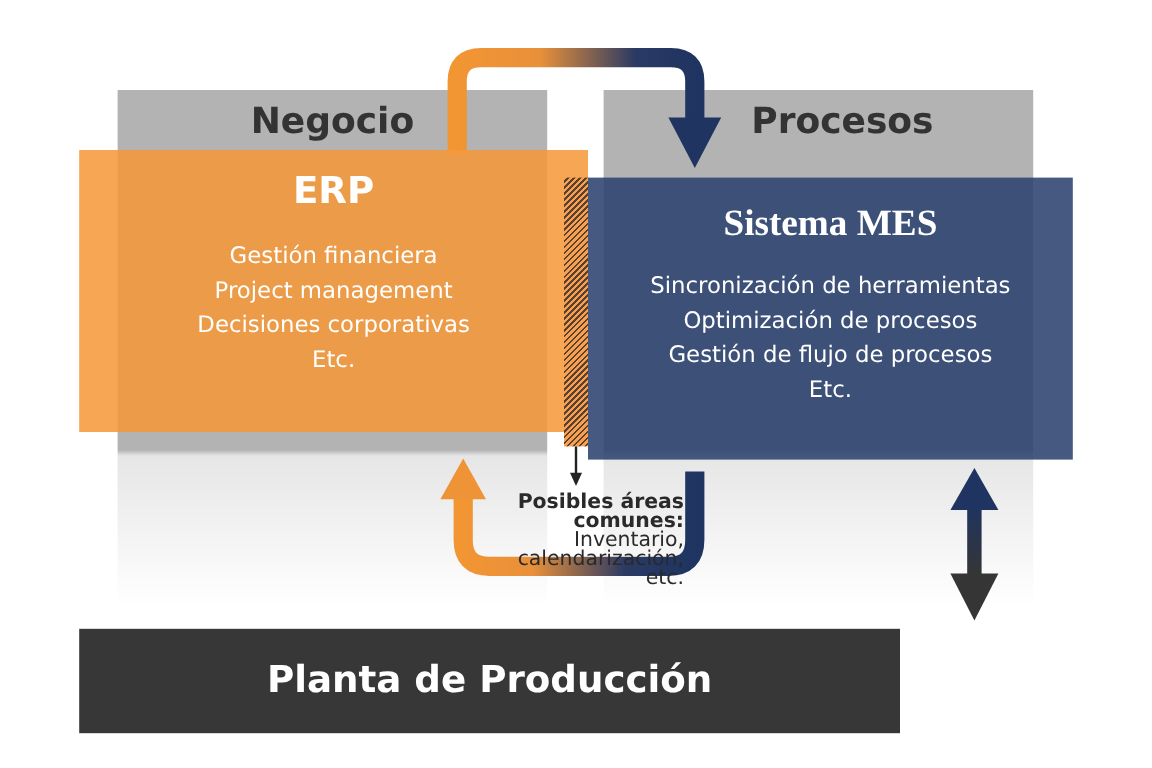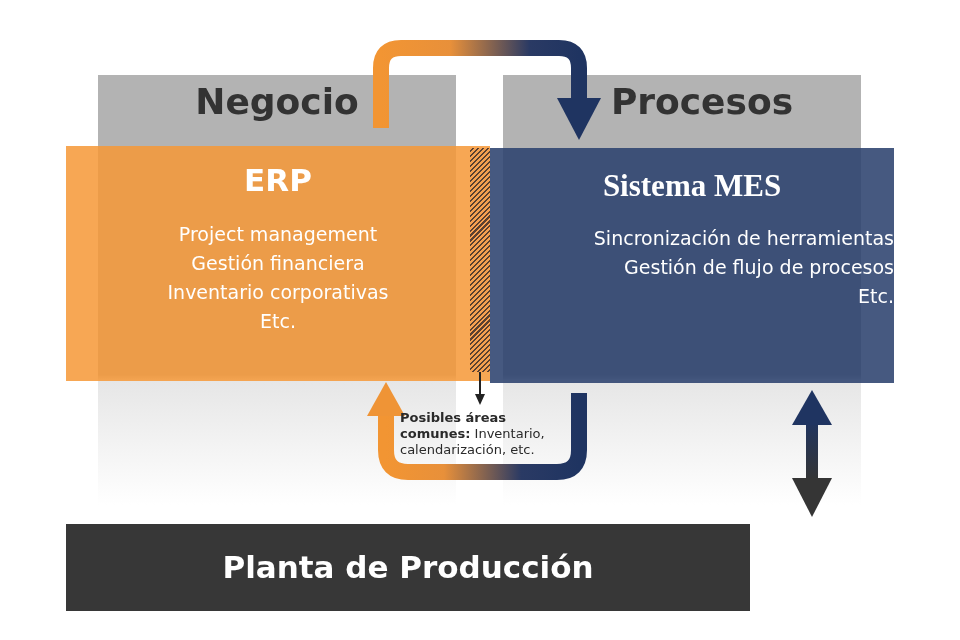--- a/index.html
+++ b/index.html
@@ -9,50 +9,50 @@
 
     .panel-bg {
       position: absolute; top: 75px; height: 430px;
       background: linear-gradient(to bottom, #b3b3b3 0px, #b3b3b3 300px, #e6e6e6 305px, #ffffff 430px);
     }
     #panel-negocio { left: 98px; width: 358px; }
     #panel-procesos { left: 503px; width: 358px; }
 
     .panel-title {
       position: absolute; top: 82px; height: 40px; line-height: 40px;
-      font-weight: bold; font-size: 36px; color: #333333; text-align: center;
+      font-weight: bold; font-size: 30px; color: #333333; text-align: center;
     }
     #negocio-title { left: 98px; width: 358px; }
     #procesos-title { left: 503px; width: 358px; padding-left: 0; }
 
     .box {
       position: absolute; color: #ffffff; text-align: center;
     }
     #erp-box {
-      left: 66px; top: 146px; width: 424px; height: 235px;
+      left: 66px; top: 125px; width: 424px; height: 235px;
       background: rgba(246,152,56,0.86);
     }
     #mes-box {
       left: 490px; top: 148px; width: 404px; height: 235px;
       background: rgba(44,66,110,0.88);
     }
     .box-title { font-weight: bold; font-size: 31px; margin-top: 16px; }
     #mes-box .box-title { margin-top: 20px; font-family: Liberation Serif, serif; }
     .box-items { margin-top: 22px; font-size: 19px; line-height: 29px; }
-    #mes-box .box-items { margin-top: 20px; text-align: right; }
+    #mes-box .box-items { margin-top: 20px; }
     .box-item { display: block; }
 
     #hatch {
       left: 470px; top: 148px; width: 20px; height: 224px;
       background: repeating-linear-gradient(135deg, #f6a050 0px, #f6a050 2px, #5a4030 2px, #5a4030 3.5px);
     }
 
     #common-label {
-      left: 400px; top: 410px; width: 170px; text-align: left;
-      font-size: 13px; line-height: 16px; color: #2a2a2a;
+      left: 400px; top: 410px; width: 170px; text-align: right;
+      font-size: 17px; line-height: 16px; color: #2a2a2a;
     }
     #common-label b { font-weight: bold; }
 
     #plant-bar {
       left: 66px; top: 524px; width: 684px; height: 87px;
       background: #373737; color: #ffffff; text-align: center;
       line-height: 87px; font-weight: bold; font-size: 31px;
     }
     svg { position: absolute; left: 0; top: 0; }
   </style>
@@ -92,31 +92,32 @@
   <polygon points="367,416 405,416 386,382" fill="#ef9436"></polygon>
 
   <rect x="806" y="420" width="12" height="60" fill="url(#gVert)"></rect>
   <polygon points="792,425 832,425 812,390" fill="#1f3461"></polygon>
   <polygon points="792,478 832,478 812,517" fill="#353535"></polygon>
 </svg>
 
 <div id="erp-box" class="box">
   <div class="box-title">ERP</div>
   <div class="box-items">
+    <span class="box-item">Gestión financiera</span>
     <span class="box-item">Project management</span>
-    <span class="box-item">Gestión financiera</span>
-    <span class="box-item">Inventario corporativas</span>
+    <span class="box-item">Decisiones corporativas</span>
     <span class="box-item">Etc.</span>
   </div>
 </div>
 
 <div id="mes-box" class="box">
   <div class="box-title">Sistema MES</div>
   <div class="box-items">
     <span class="box-item">Sincronización de herramientas</span>
+    <span class="box-item">Optimización de procesos</span>
     <span class="box-item">Gestión de flujo de procesos</span>
     <span class="box-item">Etc.</span>
   </div>
 </div>
 
 <div id="hatch" class="abs"></div>
 
 <svg width="960" height="640" style="pointer-events:none;">
   <line x1="480" y1="372" x2="480" y2="395" stroke="#222" stroke-width="2"></line>
   <polygon points="475,394 485,394 480,405" fill="#222"></polygon>

